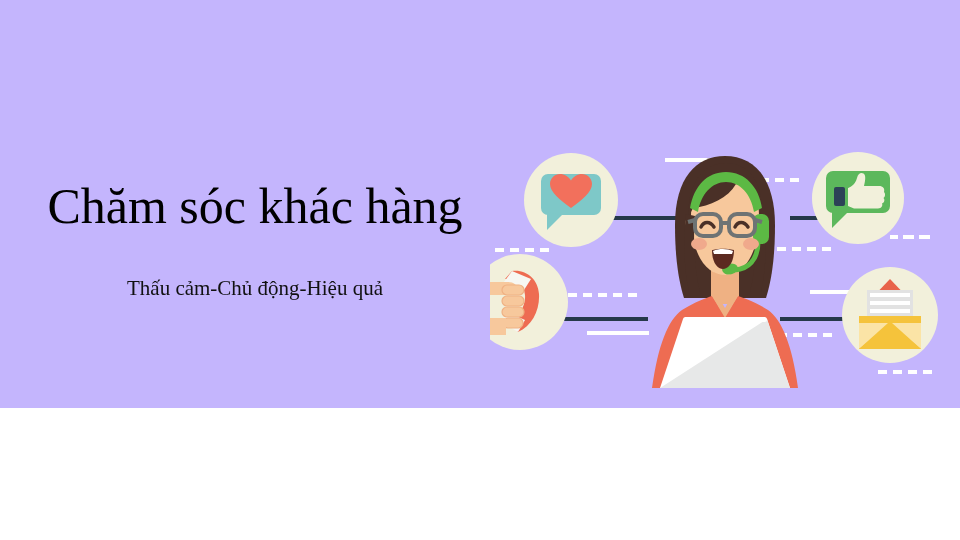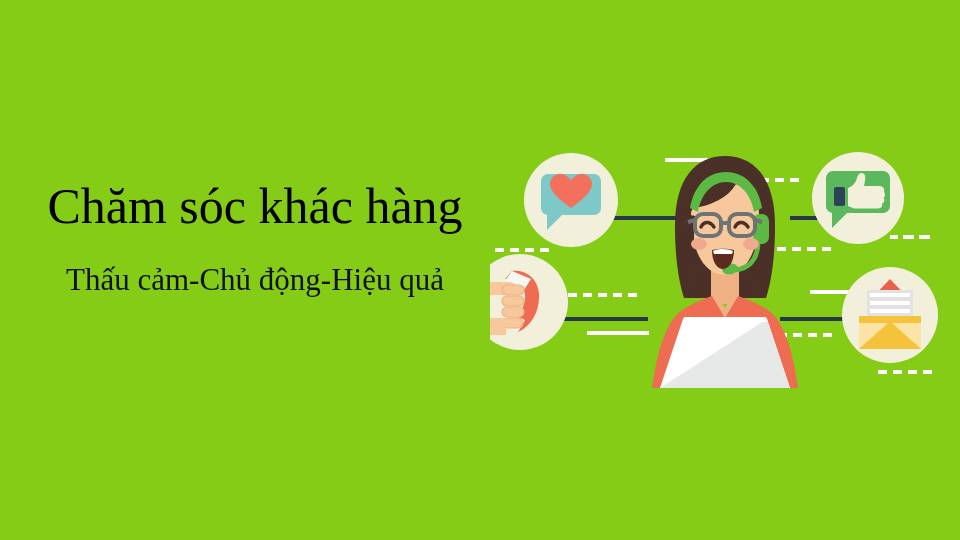--- a/index.html
+++ b/index.html
@@ -8,22 +8,22 @@
   }
   body {
     width: 960px;
     height: 540px;
     overflow: hidden;
     font-family: "Liberation Serif", serif;
   }
   #banner {
     position: relative;
     width: 960px;
-    height: 540px;
-    background: #84cc16;
+    height: 408px;
+    background: #c4b5fd;
     overflow: hidden;
   }
   
   #text-block {
     position: absolute;
     left: 0;
     top: 180px;
     width: 510px;
     text-align: center;
   }
@@ -32,25 +32,25 @@
     font-size: 50px;
     line-height: 1.05;
     color: #000000;
     font-weight: 400;
     letter-spacing: 0px;
     margin: 0;
     white-space: nowrap;
   }
   #subheadline {
     font-family: "Liberation Serif", serif;
-    font-size: 31px;
+    font-size: 21px;
     line-height: 1.1;
     color: #111111;
     font-weight: 400;
-    margin: 30px 0 0 0;
+    margin: 44px 0 0 0;
     white-space: nowrap;
   }
   
   #illustration {
     position: absolute;
     left: 490px;
     top: 130px;
     width: 470px;
     height: 290px;
   }

